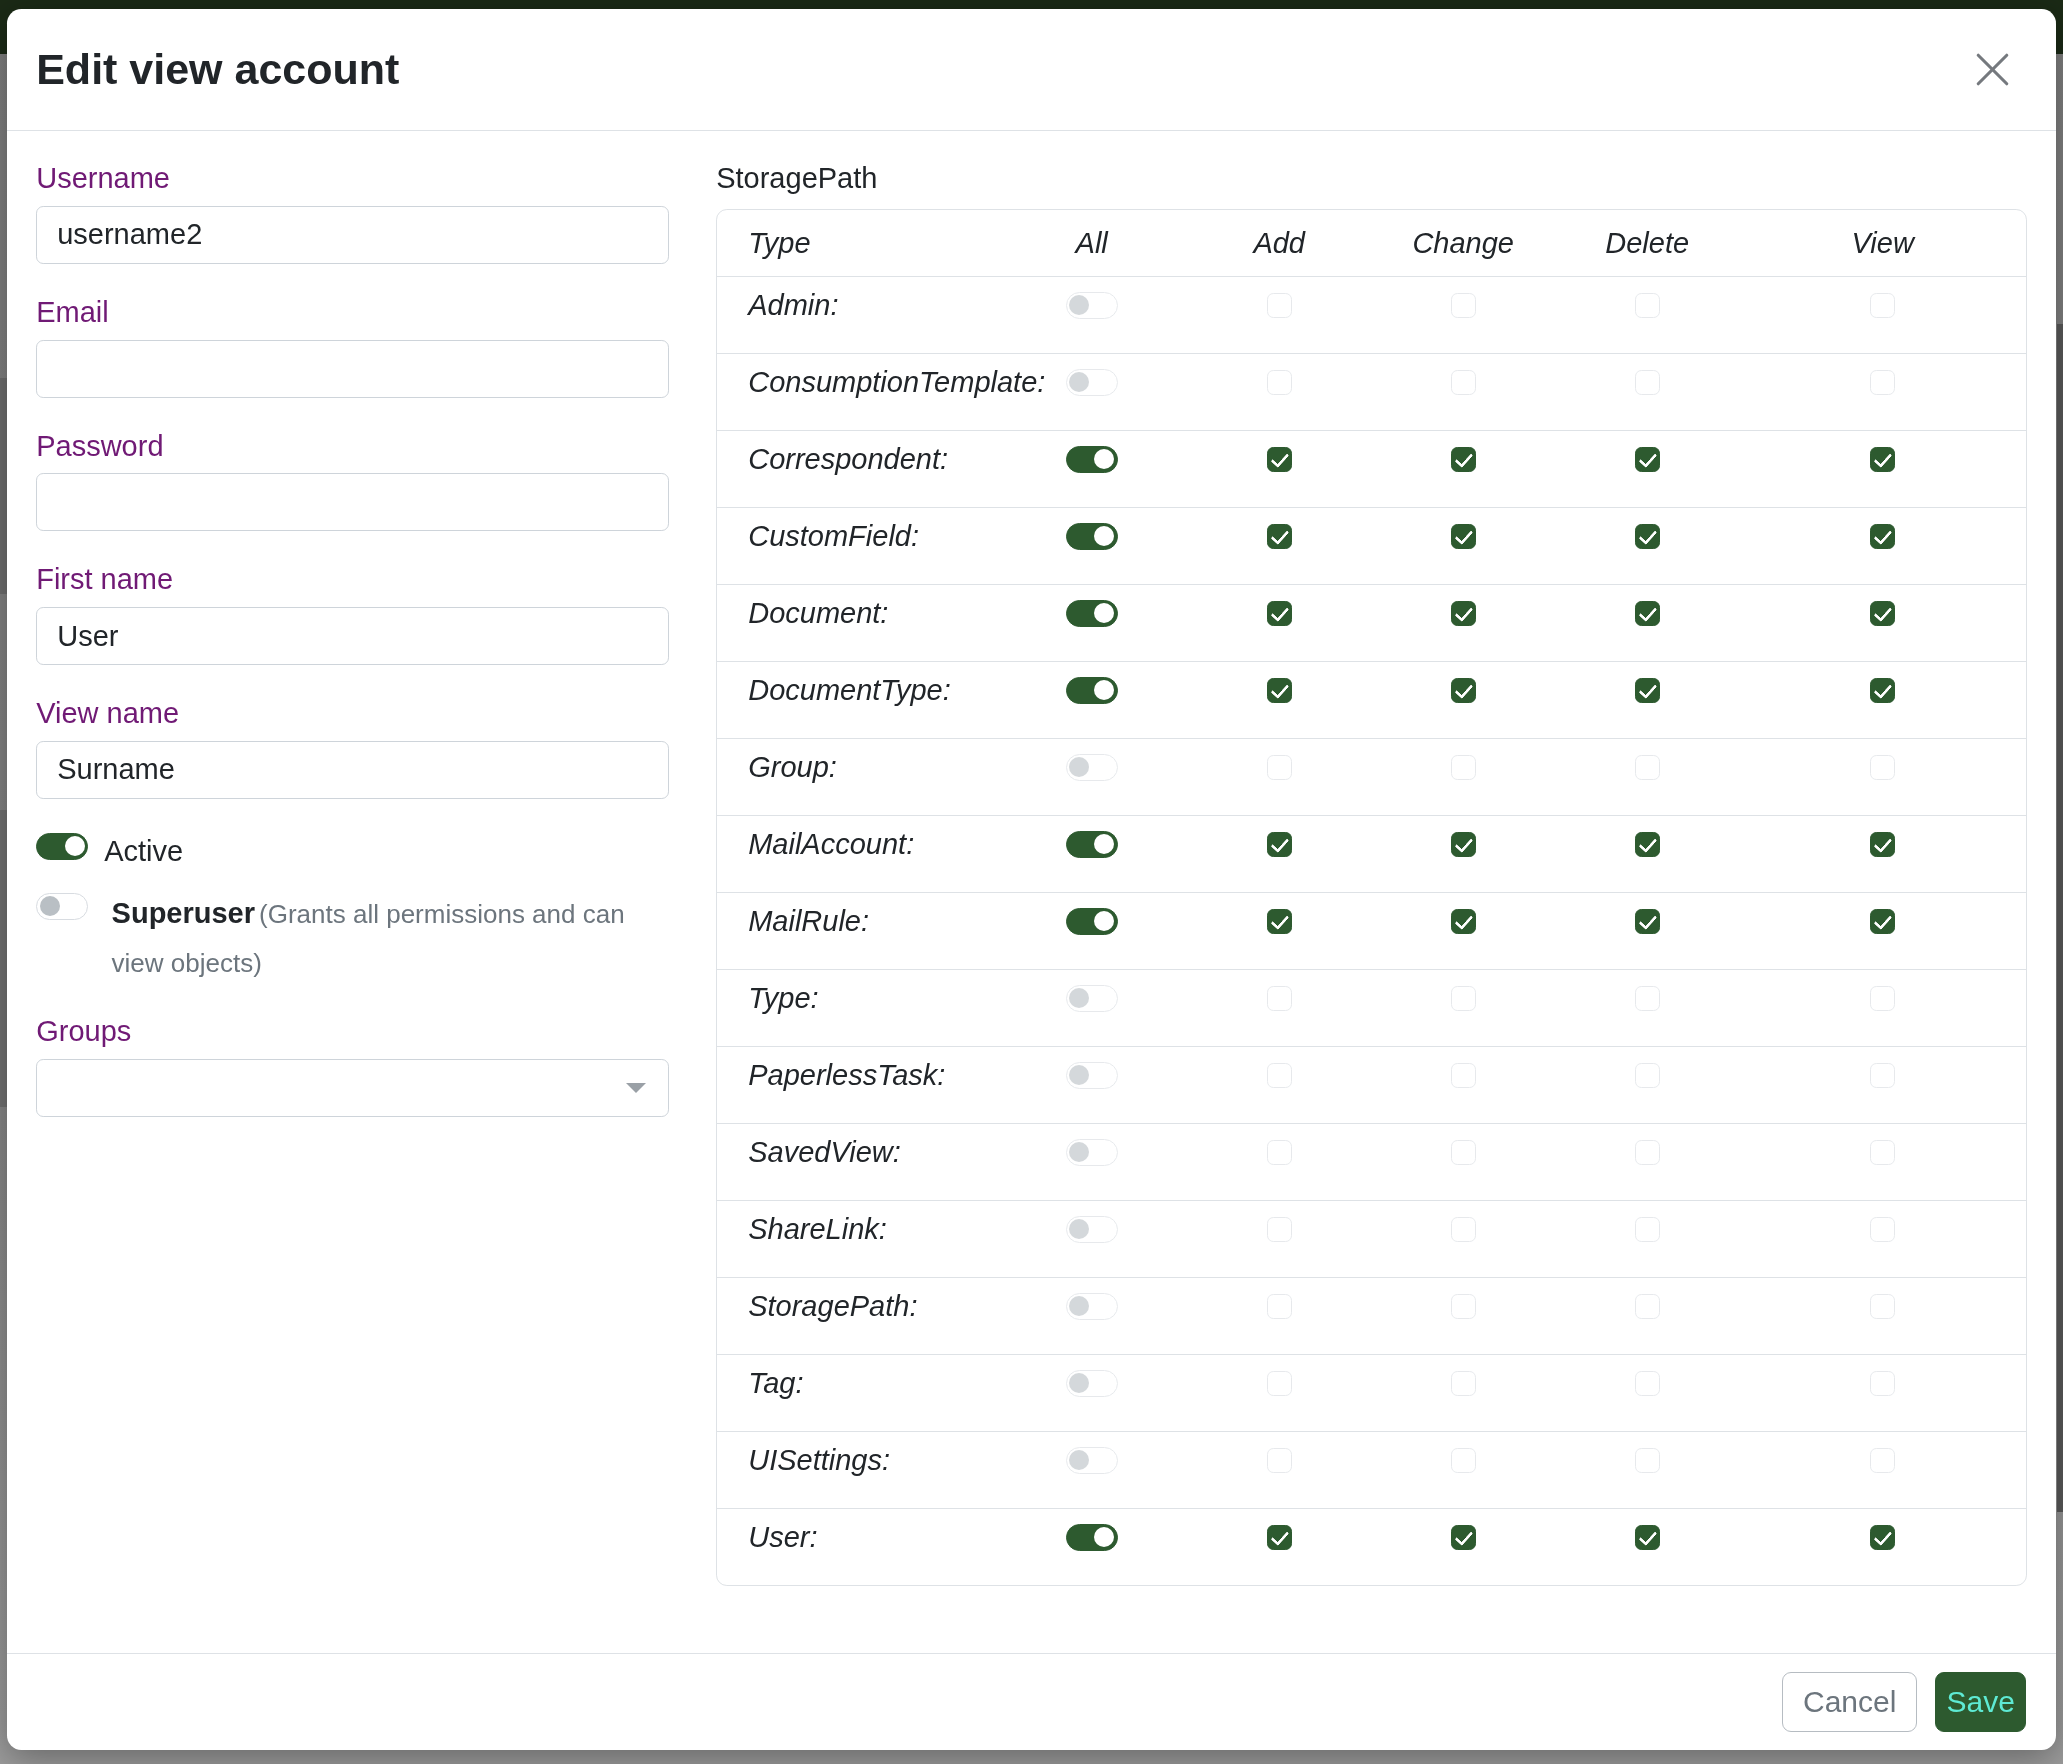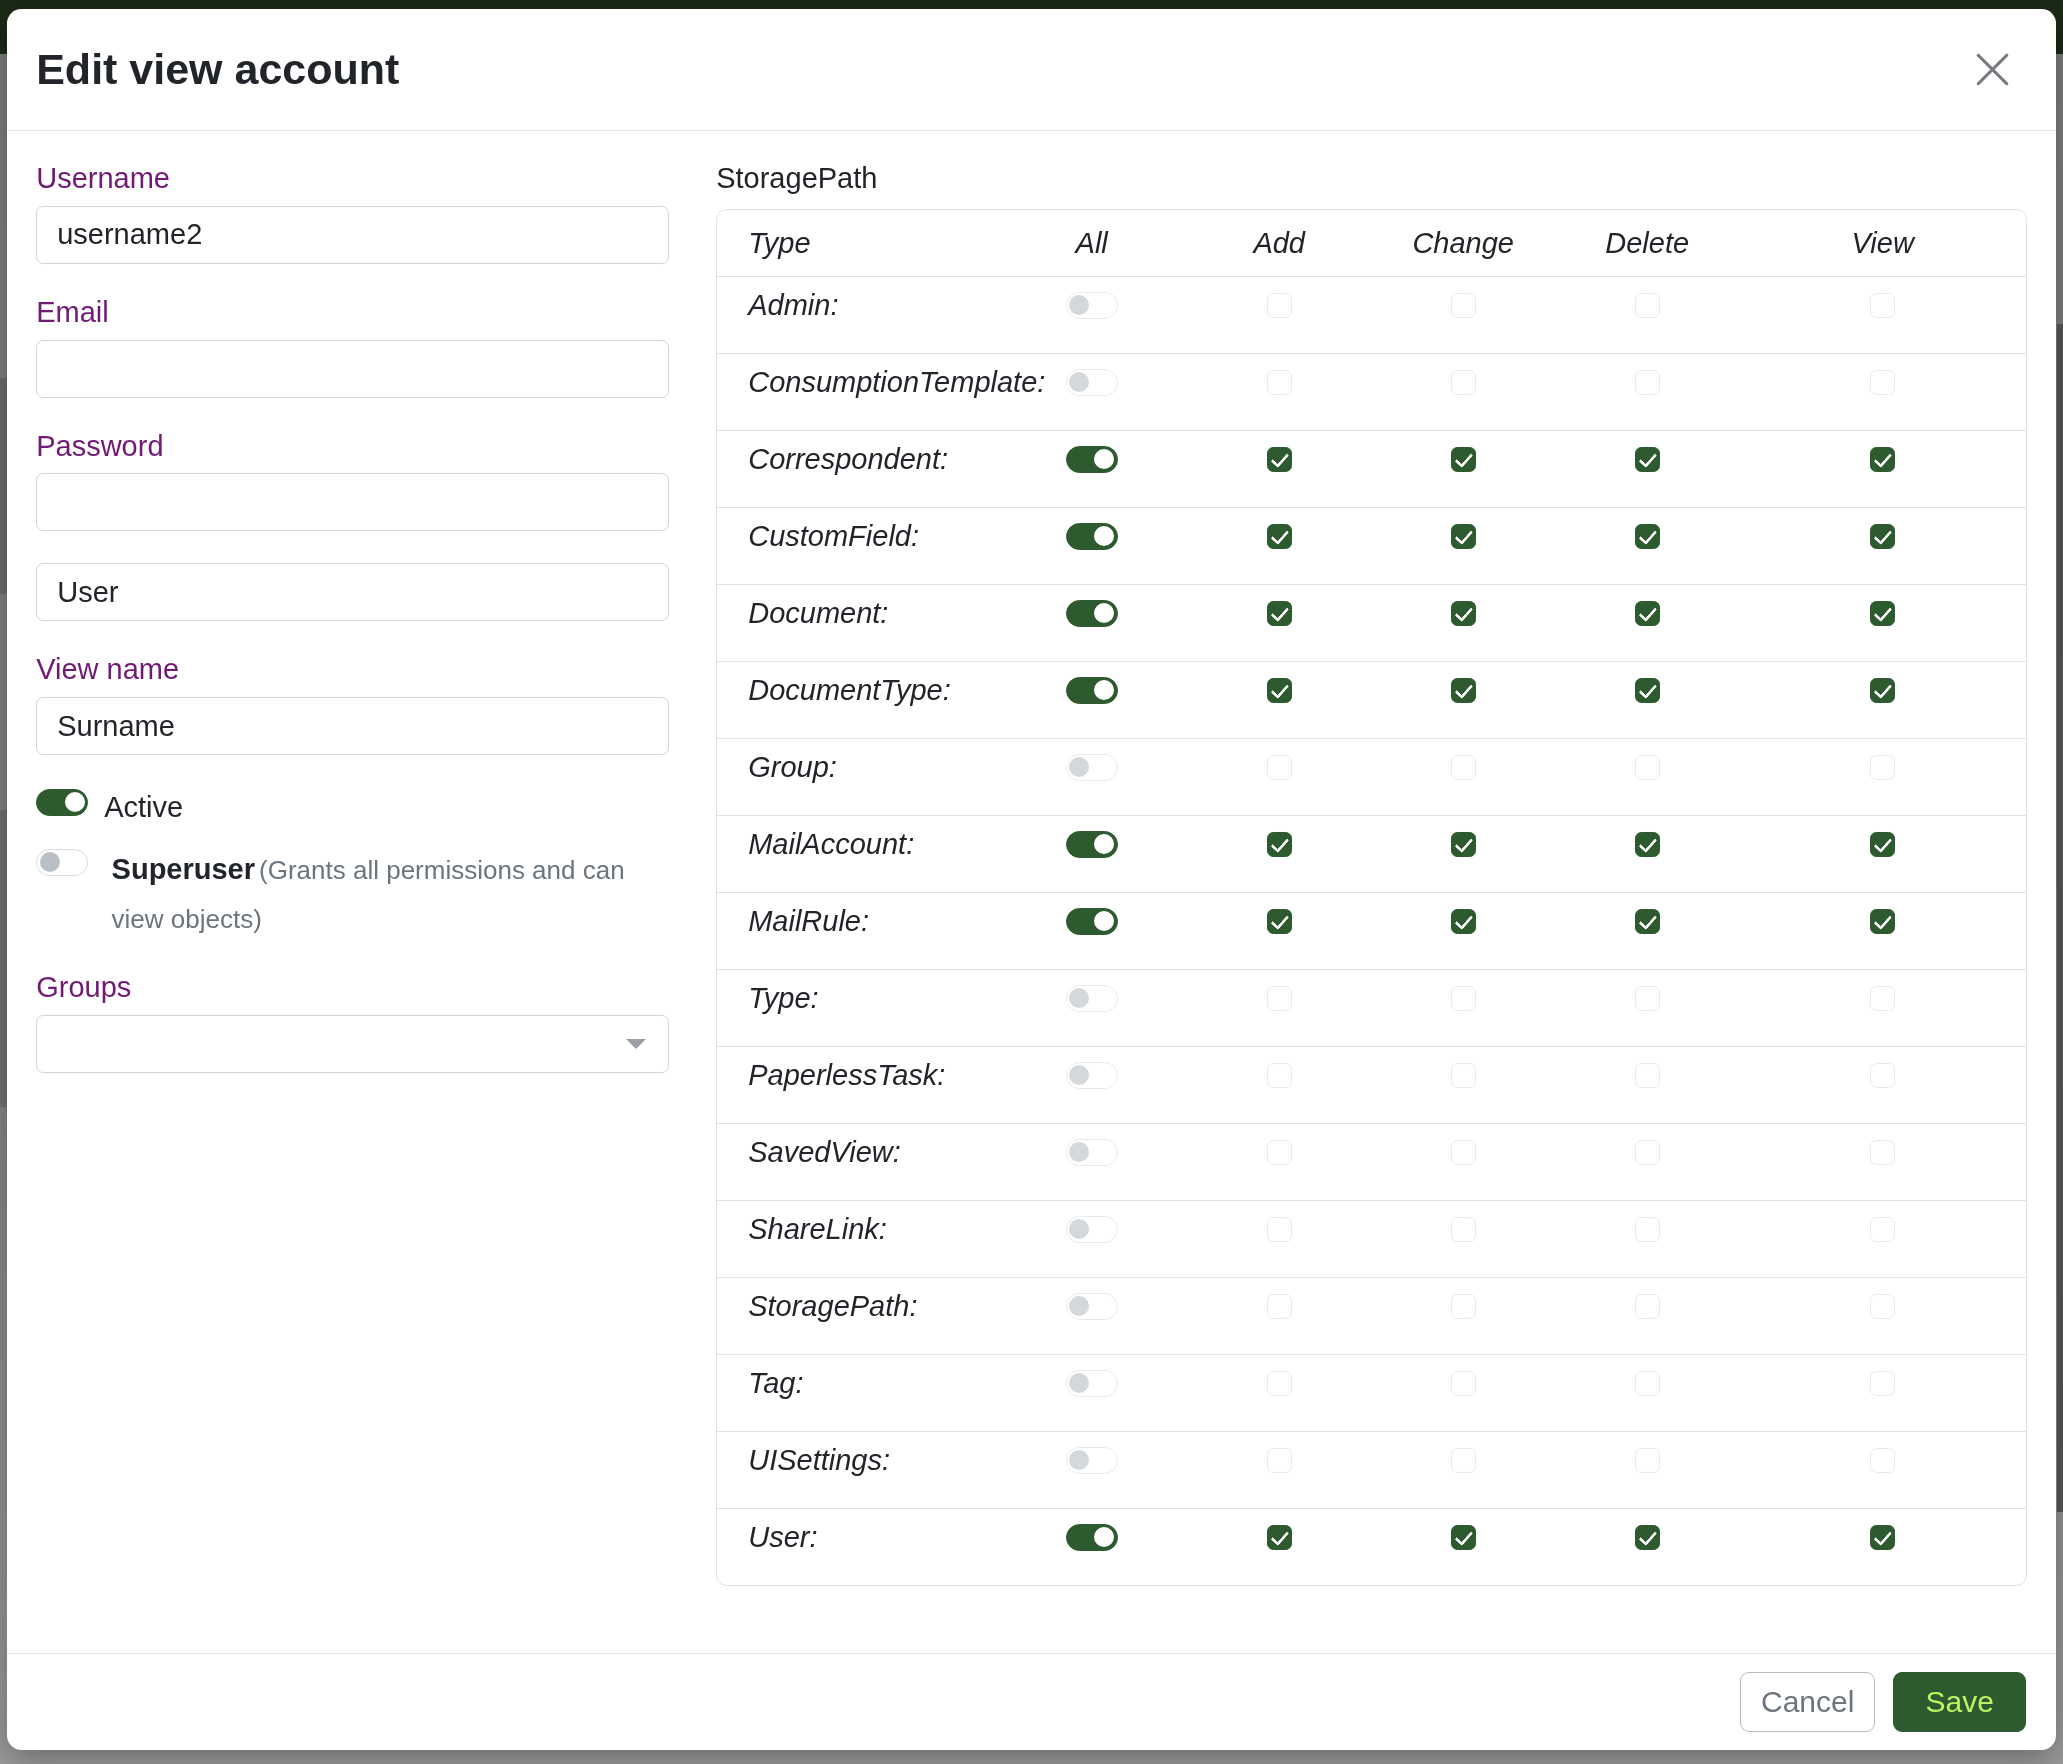--- a/index.html
+++ b/index.html
@@ -93,21 +93,21 @@
   .prow .cell.type { text-align:left; padding-left:31px; font-size:29px; color:#212529; line-height:36px; }
 
   
   .modal-footer {
     flex:0 0 97px; border-top:1.8px solid #dee2e6;
     display:flex; align-items:center; justify-content:flex-end; gap:18px; padding:0 30px;
     border-radius:0 0 14.4px 14.4px;
   }
   .btn { height:60px; border-radius:9px; font-family:inherit; font-size:30px; cursor:pointer; }
   .btn-cancel { width:135px; background:#fff; border:1.8px solid #b6bcc2; color:#6c757d; }
-  .btn-save { width:133px; background:#2d5a2f; border:1.8px solid #2d5a2f; color:#bef264; }
+  .btn-save { width:91px; background:#2d5a2f; border:1.8px solid #2d5a2f; color:#5eead4; }
 </style>
 </head>
 <body>
 
 <div class="backdrop-navbar"></div>
 <div class="backdrop-scroll-thumb"></div>
 <div class="backdrop-left-seg1"></div>
 <div class="backdrop-left-seg2"></div>
 
 <div class="modal">
@@ -131,20 +131,21 @@
       </div>
       <div class="field">
         <label>Email</label>
         <input class="text-input" type="text" value="" style="">
       </div>
       <div class="field">
         <label>Password</label>
         <input class="text-input" type="password" value="" style="">
       </div>
       <div class="field">
+        <label>First name</label>
         <input class="text-input" type="text" value="User" style="">
       </div>
       <div class="field">
         <label>View name</label>
         <input class="text-input" type="text" value="Surname" style="">
       </div>
 
       <div class="toggle-row">
         <span class="switch on">
             <span class="knob"></span>

